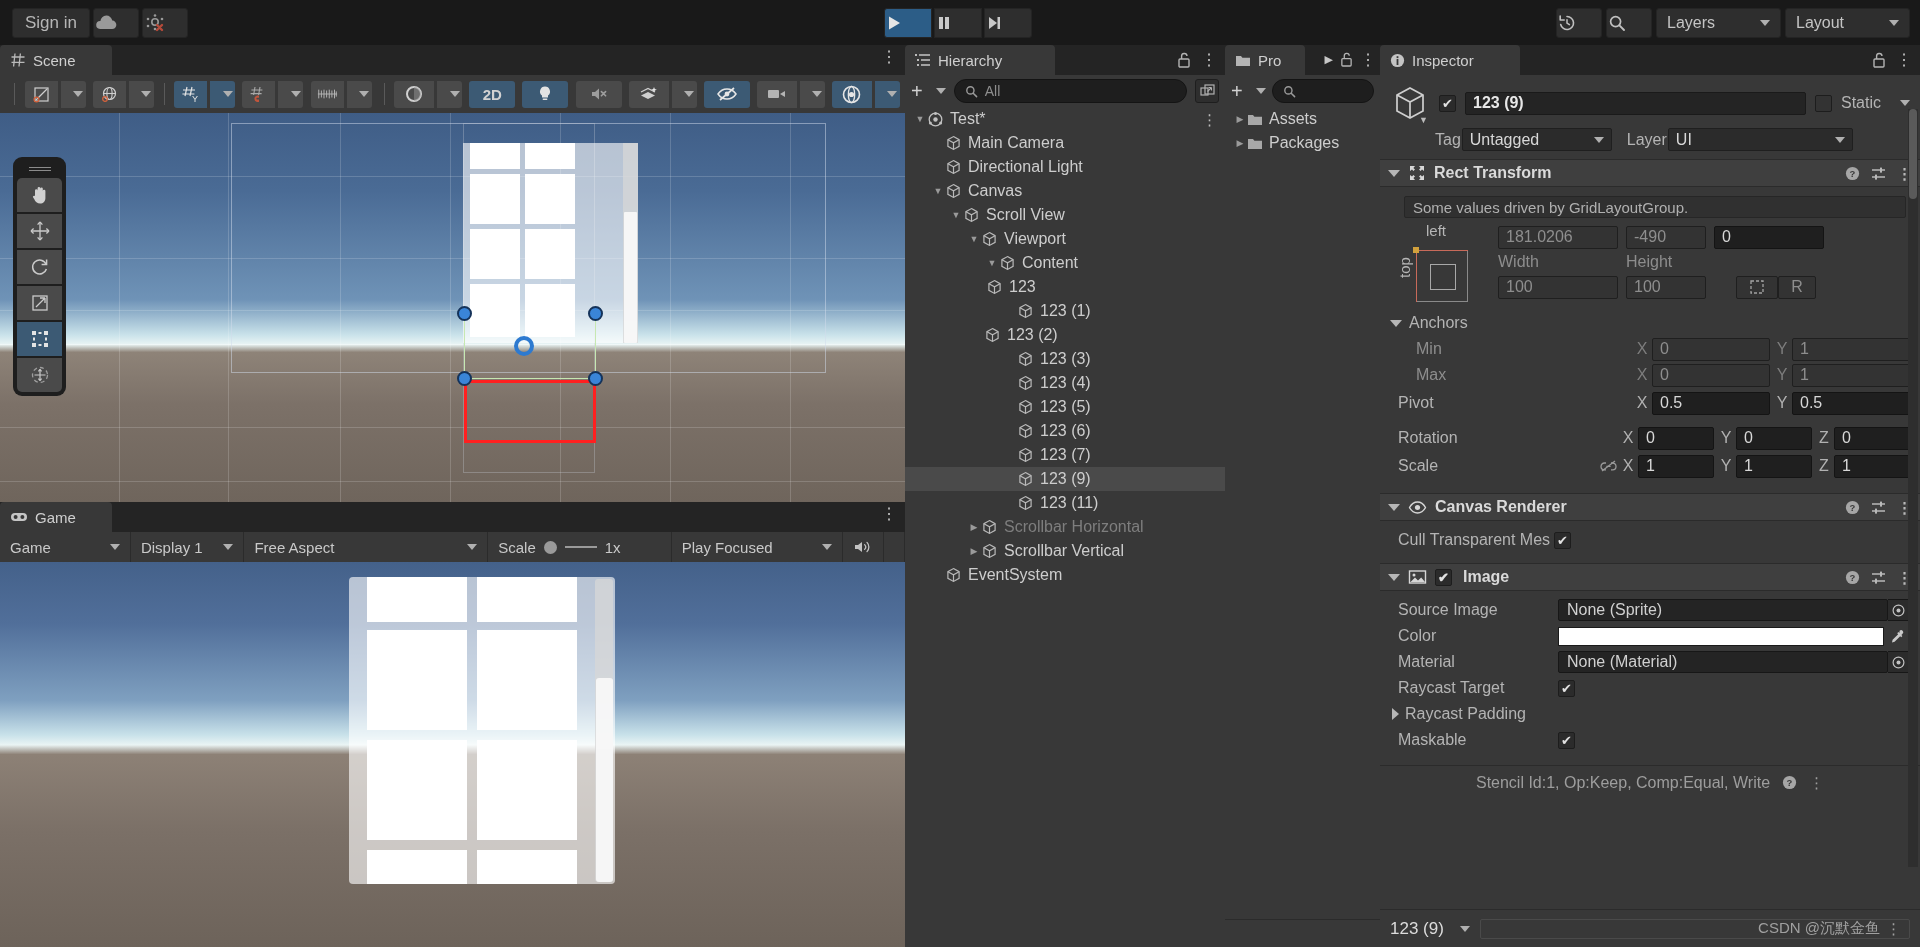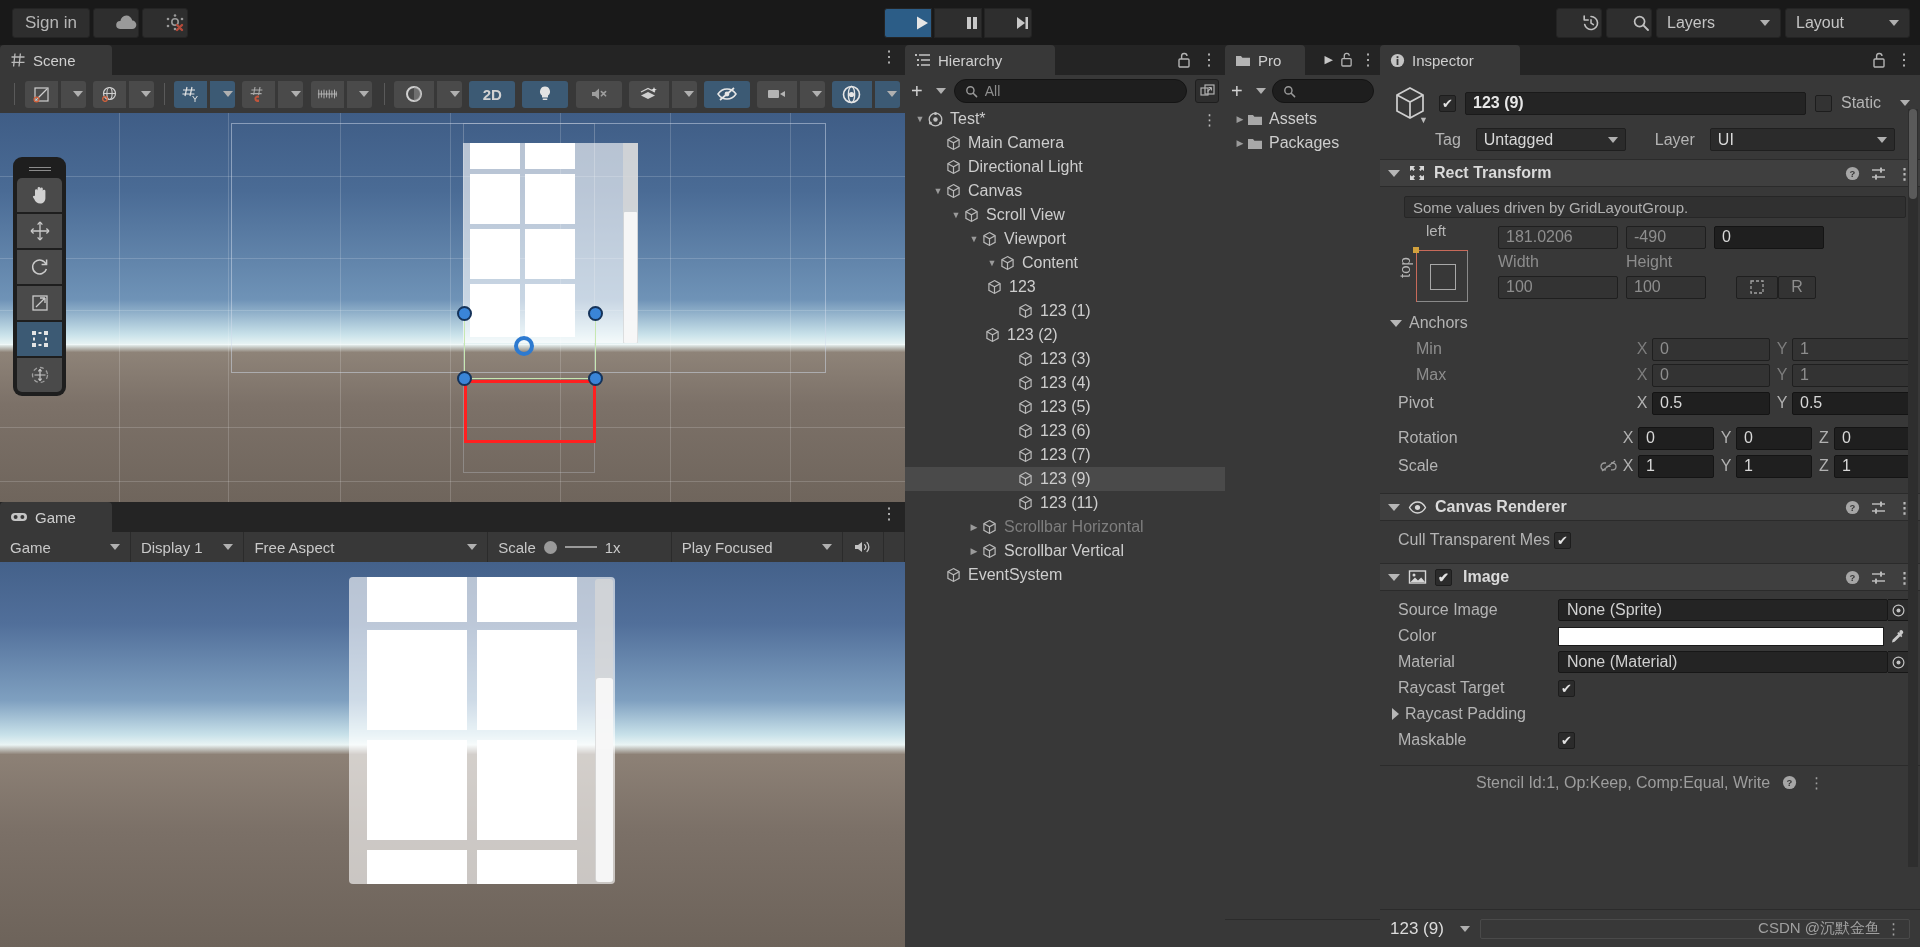--- a/index.html
+++ b/index.html
@@ -13,21 +13,21 @@
   }
   .app { position: relative; width: 1920px; height: 947px; background:#1a1a1a; }
 
   
   .topbar {
     position:absolute; left:0; top:0; width:1920px; height:45px;
     background:#191919; display:flex; align-items:center;
   }
   .tb-btn {
     height:30px; background:#2e2e2e; border:1px solid #242424; border-radius:3px;
-    display:flex; align-items:center; justify-content:flex-end;
+    display:flex; align-items:center; justify-content:flex-start;
     color:#c4c4c4; font-size:16px; padding:0 12px; margin-right:3px;
   }
   .tb-btn.icononly { width:46px; padding:0; }
   .tb-left { position:absolute; left:12px; top:8px; display:flex; }
   .tb-center { position:absolute; left:884px; top:8px; display:flex; }
   .tb-center .tb-btn { width:48px; padding:0; margin-right:2px; border-radius:0; }
   .tb-center .tb-btn:first-child { border-radius:3px 0 0 3px; }
   .tb-center .tb-btn:last-child { border-radius:0 3px 3px 0; margin-right:0; }
   .tb-center .tb-btn.active { background:#2c5d87; }
   .tb-right { position:absolute; right:10px; top:8px; display:flex; align-items:center; }
@@ -151,21 +151,21 @@
   
   #inspector { left:1380px; top:45px; width:540px; height:902px; }
   .insp-body { position:absolute; left:0; top:30px; right:0; bottom:38px; background:#383838;
                overflow:hidden; }
   .insp-head { display:flex; align-items:center; padding:8px 10px 0 10px; gap:9px; }
   .cube-icon { width:40px; height:40px; position:relative; }
   .chk { width:17px; height:17px; background:#2b2b2b; border:1px solid #1d1d1d; border-radius:2px;
          display:flex; align-items:center; justify-content:center; color:#e2e2e2; font-size:13px; }
   .namefield { flex:1; height:23px; background:#242424; border:1px solid #1a1a1a; border-radius:2px;
                display:flex; align-items:center; padding:0 7px; color:#e8e8e8; font-size:16px; font-weight:bold;}
-  .tag-row { display:flex; align-items:center; padding:5px 10px 8px 55px; gap:15px; font-size:16px; }
+  .tag-row { display:flex; align-items:center; padding:5px 10px 8px 55px; gap:1px; font-size:16px; }
   .lbl { color:#b4b4b4; }
   .lbl.dim { color:#8d8d8d; }
   .field { height:23px; background:#2b2b2b; border:1px solid #1f1f1f; border-radius:2px;
            display:flex; align-items:center; padding:0 7px; color:#d8d8d8; font-size:16px; }
   .field.dark { background:#1f1f1f; border-color:#141414; }
   .field.dimval { color:#8e8e8e; background:#333; }
   .fcaret { margin-left:auto; width:0;height:0;border-left:5px solid transparent;
             border-right:5px solid transparent;border-top:6px solid #b0b0b0; }
 
   .comp-head { height:28px; background:#3f3f3f; border-top:1px solid #2b2b2b;

